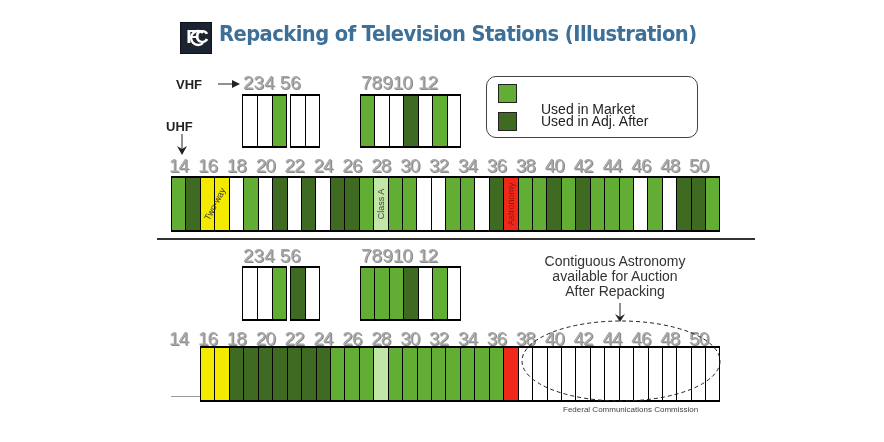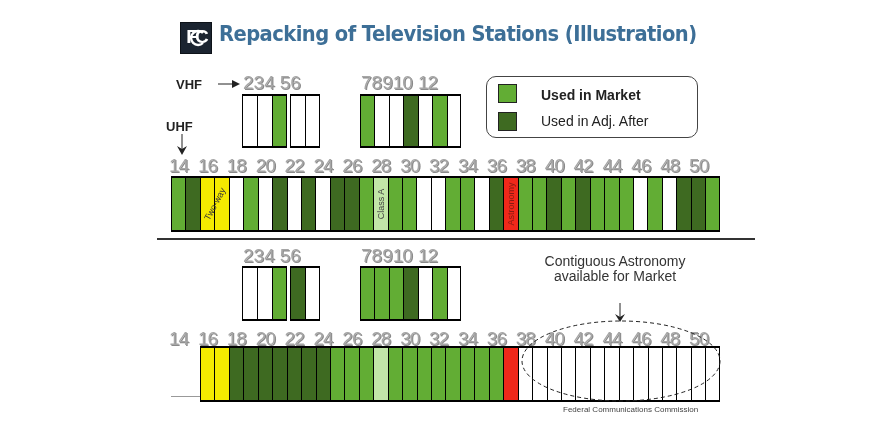--- a/index.html
+++ b/index.html
@@ -46,21 +46,21 @@
   </g>
   <g>
     <line x1="620" y1="303" x2="620" y2="318" stroke="#222" stroke-width="1"></line>
     <path d="M615 314 L620 322 L625 314 L620 317 Z" fill="#222"></path>
   </g>
 </svg>
 <div class="abs band-label" style="left:166px;top:119px;">UHF</div>
 
 <div id="legend" class="abs">
   <div class="swatch" style="left: 11px; top: 7px; background: rgb(98, 173, 52);"></div>
-  <div class="legend-text" style="left:54px;top:10px;font-weight:bold;">Used in Market</div>
+  <div class="legend-text" style="left:54px;top:24px;">Used in Market</div>
   <div class="swatch" style="left: 11px; top: 35px; background: rgb(62, 106, 33);"></div>
   <div class="legend-text" style="left:54px;top:36px;">Used in Adj. After</div>
 </div>
 
 <div class="abs num" style="left:243px;top:72px;" id="b-vl-nums"><span style="margin-right: 1px;">2</span><span style="margin-right: 1px;">3</span><span style="margin-right: 6px;">4</span><span style="margin-right: 1px;">5</span><span style="margin-right: 1px;">6</span></div>
 <div class="abs bar" style="left: 242px; top: 94px; width: 78px; height: 50px; border: none; gap: 3px;" id="b-vl">
     <div class="bar" id="b-vl-g1" style="height: 100%; width: 45px;">
       <div class="cell" style="width: 15px; background: rgb(255, 255, 255);"></div>
       <div class="cell" style="width: 15px; background: rgb(255, 255, 255);"></div>
       <div class="cell" style="width: 15px; background: rgb(98, 173, 52);"></div>
@@ -169,21 +169,22 @@
     <div class="cell" style="width: 14.4286px; background: rgb(98, 173, 52);"></div>
     <div class="cell" style="width: 14.4286px; background: rgb(98, 173, 52);"></div>
     <div class="cell" style="width: 14.4286px; background: rgb(62, 106, 33);"></div>
     <div class="cell" style="width: 14.4286px; background: rgb(255, 255, 255);"></div>
     <div class="cell" style="width: 14.4286px; background: rgb(98, 173, 52);"></div>
     <div class="cell" style="width: 14.4286px; background: rgb(255, 255, 255);"></div>
   </div>
 
 <div id="auction-note" class="abs">
   <div>Contiguous Astronomy</div>
-  <div>available for Market</div>
+  <div>available for Auction</div>
+  <div>After Repacking</div>
 </div>
 
 <div class="abs" style="left:169px;top:328px;width:560px;height:22px;" id="a-u-nums">
     <span class="num abs" style="left: 0px; top: 0px;">14</span>
     <span class="num abs" style="left: 28.8947px; top: 0px;">16</span>
     <span class="num abs" style="left: 57.7895px; top: 0px;">18</span>
     <span class="num abs" style="left: 86.6842px; top: 0px;">20</span>
     <span class="num abs" style="left: 115.579px; top: 0px;">22</span>
     <span class="num abs" style="left: 144.474px; top: 0px;">24</span>
     <span class="num abs" style="left: 173.368px; top: 0px;">26</span>

